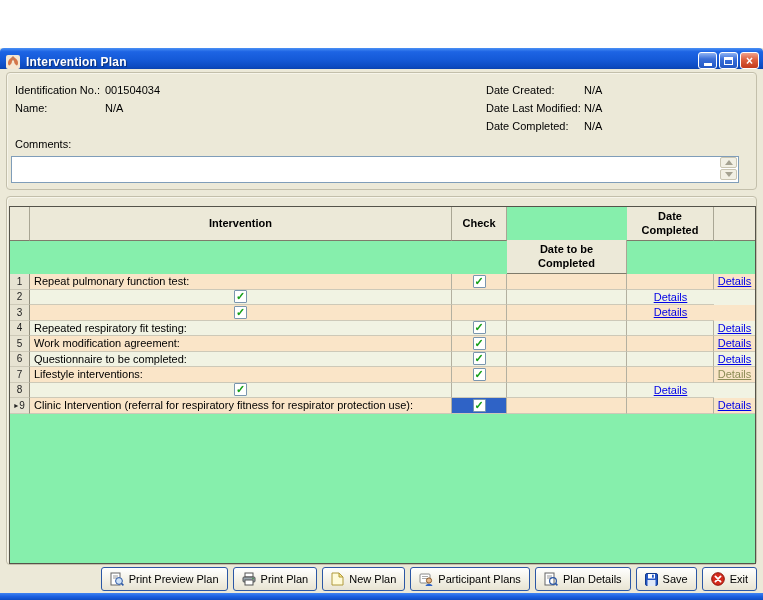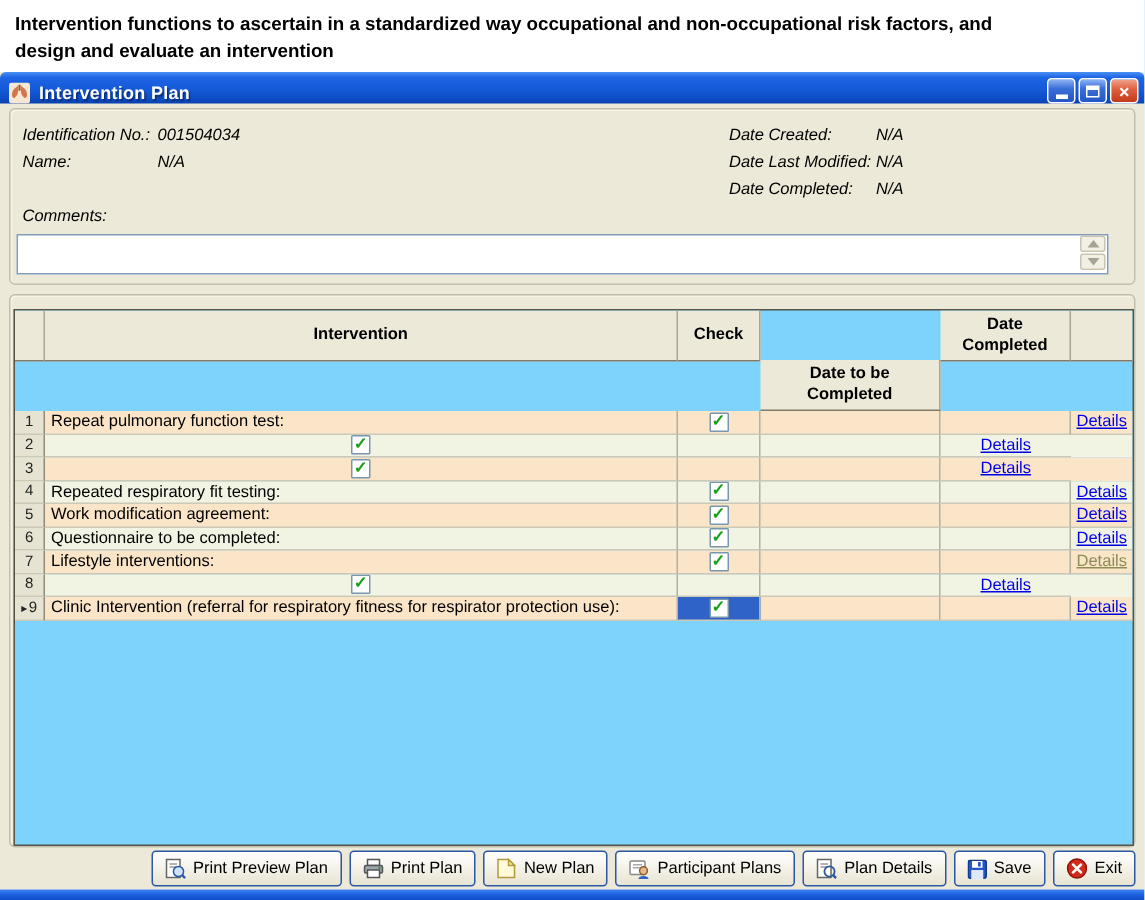--- a/index.html
+++ b/index.html
@@ -27,36 +27,36 @@
                color:#fff; font-weight:bold; font-size:12px; line-height:1; }
   .glyph-min { width:8px; height:3px; background:#fff; margin-top:8px; }
   .glyph-restore { width:9px; height:8px; border:1px solid #fff; border-top:3px solid #fff; background:transparent; }
 
   
   .panel { position:absolute; background:#ECE9D8; border:1px solid #c3bfab;
            border-radius:4px; box-shadow:inset 1px 1px 0 #f7f5ea; }
   .panel1 { left:6px; top:24px; width:751px; height:118px; }
   .panel2 { left:6px; top:148px; width:751px; height:369px; }
 
-  .flabel, .fvalue { position:absolute; font-size:11px; color:#000; white-space:nowrap;font-style:italic; }
+  .flabel, .fvalue { position:absolute; font-size:11px; color:#000; white-space:nowrap; }
 
   .comments-box { position:absolute; left:4px; top:83px; width:728px; height:27px;
                   background:#fff; border:1px solid #7F9DB9; }
   .scrollcol { position:absolute; right:1px; top:1px; width:17px; height:23px;
                display:flex; flex-direction:column; gap:1px; }
   .sbtn { flex:1; background:#F2F0E4; border:1px solid #c9c5b2; border-radius:2px;
           display:flex; align-items:center; justify-content:center; }
   .tri-up { width:0; height:0; border-left:4px solid transparent; border-right:4px solid transparent;
             border-bottom:5px solid #a5a291; }
   .tri-down { width:0; height:0; border-left:4px solid transparent; border-right:4px solid transparent;
               border-top:5px solid #a5a291; }
 
   
   .grid { position:absolute; left:2px; top:9px; width:747px; height:358px;
-          background:#7dd3fc; border:1px solid #55534a; overflow:hidden; }
+          background:#86efac; border:1px solid #55534a; overflow:hidden; }
   .thead, .trow { display:grid; grid-template-columns:20px 422px 55px 120px 87px 41px; }
   .th { height:34px; background:#ECE9D8; border-right:1px solid #a9a694; border-bottom:1px solid #7e7b6b;
         display:flex; align-items:center; justify-content:center; text-align:center;
         font-size:11px; font-weight:bold; line-height:1.2; }
   .th:last-child { border-right:none; }
   .trow { height:15.5px; }
   .trow.odd  { background:#FAE5C8; }
   .trow.even { background:#F1F3E3; }
   .td { border-right:1px solid #b3b0a0; border-bottom:1px solid #cdc9b8;
         font-size:11px; display:flex; align-items:center; overflow:hidden; white-space:nowrap; }
@@ -82,24 +82,20 @@
   .xpbtn svg { display:block; }
 
   .bottom-strip { position:absolute; left:0; top:593px; width:763px; height:7px;
                   background:linear-gradient(180deg,#3f83f2 0%,#1b60e0 50%,#0d4cc4 100%); }
 </style>
 </head>
 <body>
 
 <div class="screen">
 
-  <div class="top-note">
-    <div>Intervention functions to ascertain in a standardized way occupational and non-occupational risk factors, and</div>
-    <div>design and evaluate an intervention</div>
-  </div>
 
   <div class="window">
 
     <div class="titlebar">
       <span class="title-icon">
         <svg width="14" height="14" viewBox="0 0 14 14">
           <rect x="0" y="0" width="14" height="14" rx="2" fill="#f6e7d2"></rect>
           <path d="M6 2 L6 6 C6 8 5 9 4 10 C3 11 2 10 2 8 C2 6 3 4 5 3 Z" fill="#d4764a"></path>
           <path d="M8 2 L8 6 C8 8 9 9 10 10 C11 11 12 10 12 8 C12 6 11 4 9 3 Z" fill="#d4764a"></path>
           <rect x="6.3" y="1.5" width="1.4" height="4" fill="#a8502c"></rect>

